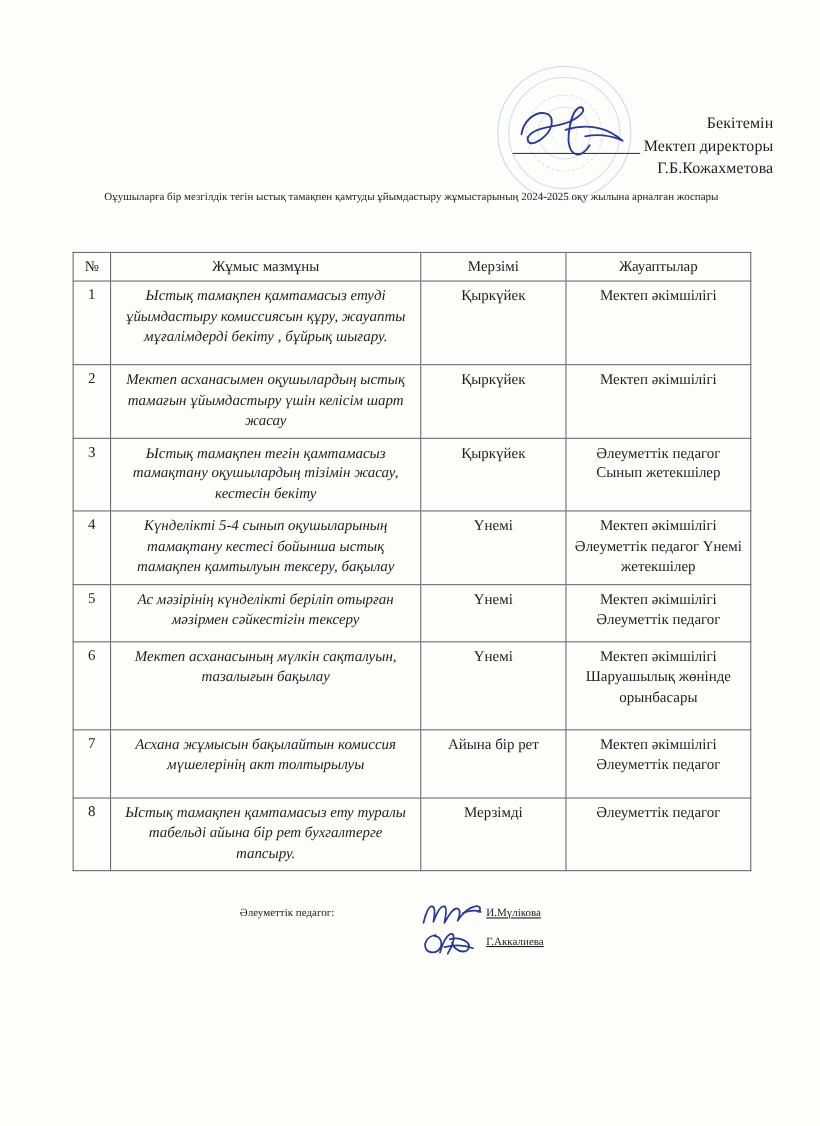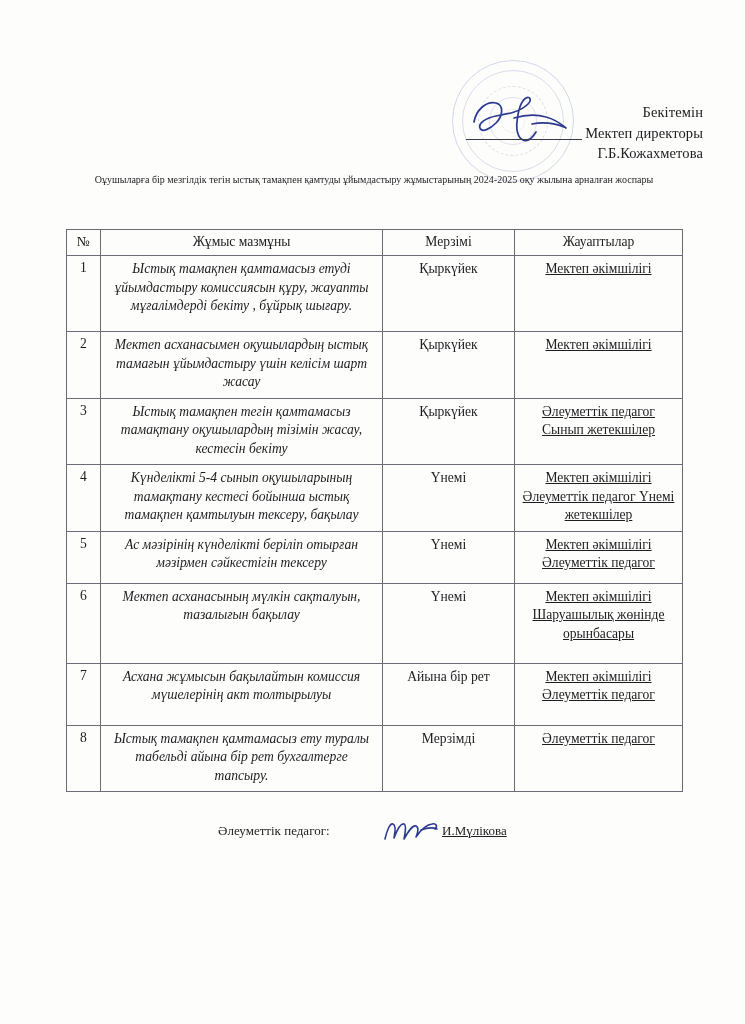--- a/index.html
+++ b/index.html
@@ -124,37 +124,37 @@
     font-weight: normal;
   }
   .plan-table th { padding-top: 3px; padding-bottom: 4px; }
   .col-no   { width: 34px; }
   .col-work { width: 282px; }
   .col-term { width: 132px; }
   .col-resp { width: 168px; }
 
   .plan-table td.cell-no { padding-top: 3px; }
   .plan-table td.cell-work { padding-left: 10px; padding-right: 10px; font-style: italic; }
-  .plan-table td.cell-resp { padding-left: 6px; padding-right: 6px; text-decoration: underline; }
+  .plan-table td.cell-resp { padding-left: 6px; padding-right: 6px; }
 
   .rowspacer-1 { height: 76px; }
   .rowspacer-2 { height: 62px; }
   .rowspacer-3 { height: 62px; }
   .rowspacer-4 { height: 60px; }
   .rowspacer-5 { height: 52px; }
   .rowspacer-6 { height: 80px; }
   .rowspacer-7 { height: 62px; }
   .rowspacer-8 { height: 64px; }
 
   
   .footer-sign {
     position: absolute;
     left: 218px;
     top: 818px;
-    font-size: 13px;
+    font-size: 10px;
     line-height: 1.45;
     z-index: 4;
   }
   .sign-row {
     display: flex;
     align-items: center;
     height: 26px;
   }
   .sign-label { width: 162px; white-space: nowrap; }
   .sign-mark {
@@ -267,15 +267,29 @@
       <div class="sign-mark">
         <svg viewBox="0 0 62 26" width="62" height="26">
           <g fill="none" stroke="#2b3a8f" stroke-width="1.6" stroke-linecap="round" stroke-linejoin="round">
             <path d="M5 21 C7 12, 10 5, 13 6 C16 7, 15 15, 14 20 C17 12, 21 5, 24 6 C27 7, 25 16, 24 21 C28 14, 32 7, 36 8 C39 9, 38 15, 36 19 C40 13, 46 7, 52 6 C56 5, 58 8, 55 11"></path>
             <path d="M41 12 C46 10, 52 9, 57 11"></path>
           </g>
         </svg>
       </div>
       <div class="sign-name">И.Мүлікова</div>
     </div>
+    <div class="sign-row indent-only">
+      <div class="sign-label">Әлеуметтік педагог:</div>
+      <div class="sign-mark">
+        <svg viewBox="0 0 62 26" width="62" height="26">
+          <g fill="none" stroke="#2b3a8f" stroke-width="1.6" stroke-linecap="round" stroke-linejoin="round">
+            <path d="M16 6 C9 7, 5 13, 7 18 C9 23, 17 23, 20 18 C23 13, 20 7, 15 7"></path>
+            <path d="M20 22 C22 14, 26 6, 30 5 C33 4, 33 10, 31 15 C30 18, 28 21, 27 23"></path>
+            <path d="M29 10 C34 8, 41 9, 45 13 C48 16, 46 21, 41 21 C36 21, 32 17, 31 13"></path>
+            <path d="M24 17 C32 15, 42 15, 50 18"></path>
+          </g>
+        </svg>
+      </div>
+      <div class="sign-name">Г.Аккалиева</div>
+    </div>
   </div>
 
 </div>
 
 </body></html>

